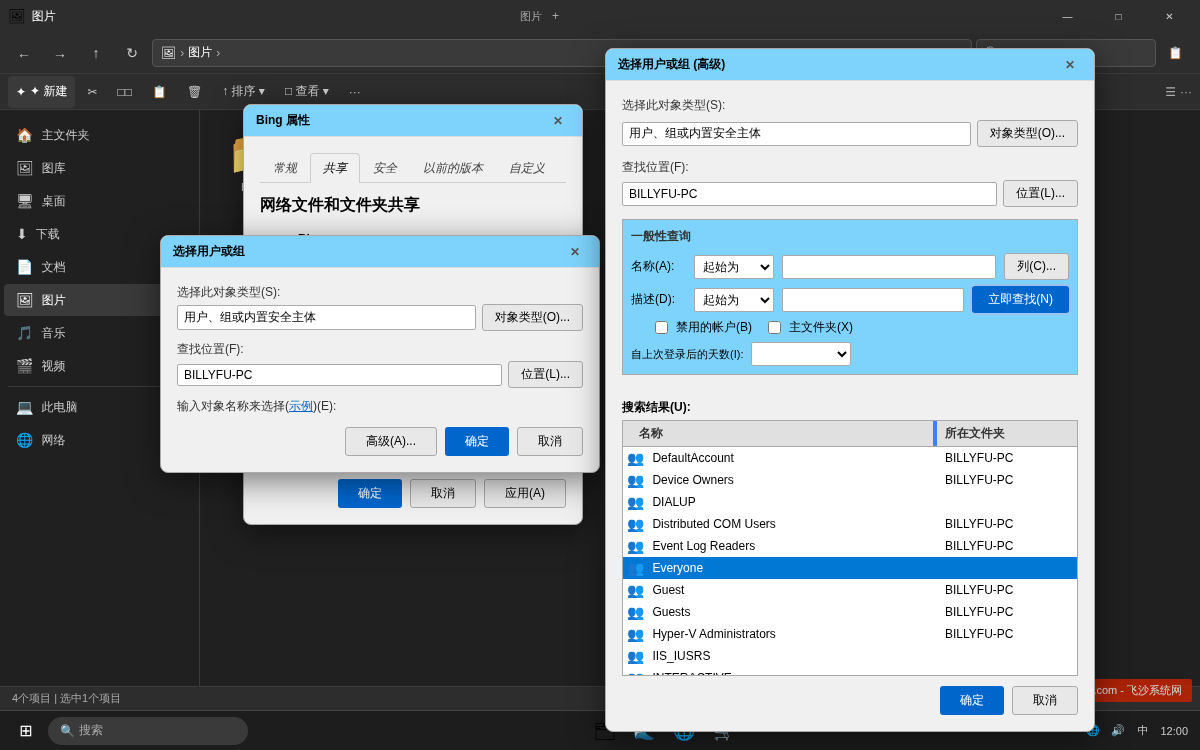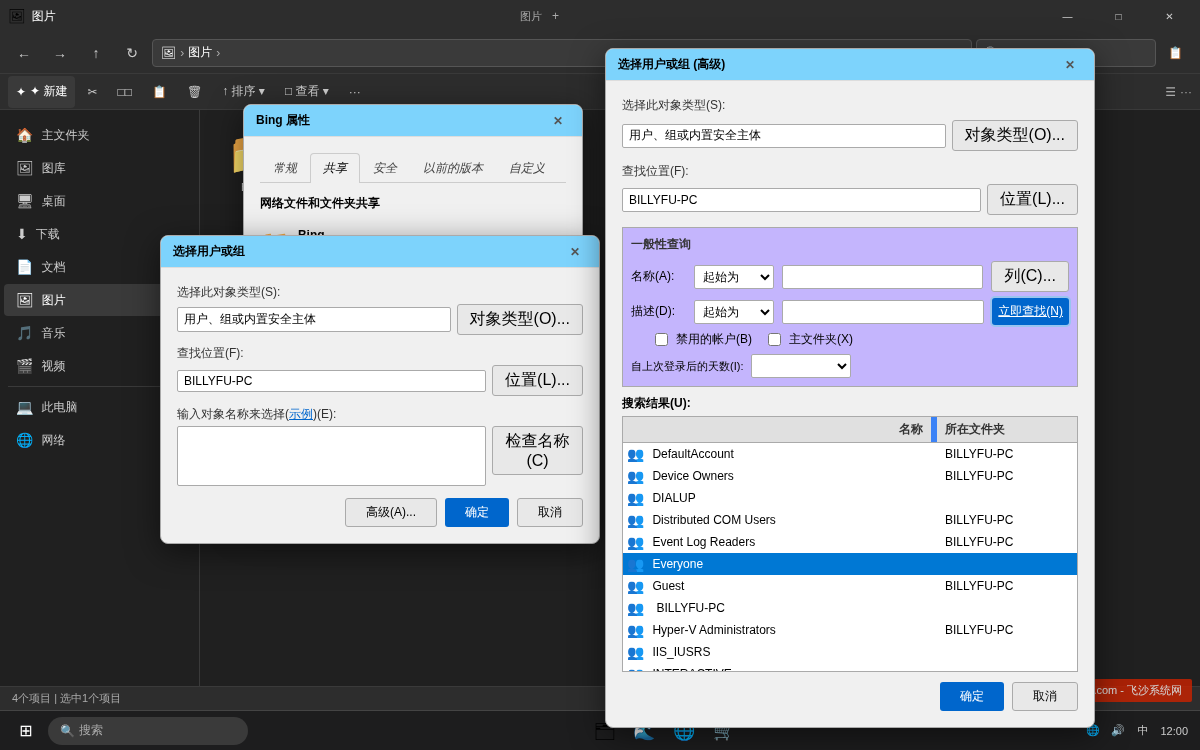--- a/index.html
+++ b/index.html
@@ -240,21 +240,21 @@
       border: 1px solid transparent;
       border-bottom: none;
       border-radius: 4px 4px 0 0;
       margin-bottom: -1px;
     }
     .tab.active {
       background: #f0f0f0;
       border-color: #ccc;
       color: #000;
     }
-    .section-title { font-weight: 600; font-size: 12px; margin-bottom: 10px; }
+    .section-title { font-weight: 600; font-size: 16px; margin-bottom: 10px; }
     .share-item {
       display: flex; align-items: center; gap: 8px;
       padding: 6px 0;
     }
     .share-folder-icon { font-size: 24px; }
     .share-texts { display: flex; flex-direction: column; }
     .share-name { font-weight: 600; font-size: 12px; }
     .share-type { font-size: 11px; color: #666; }
 
     
@@ -276,21 +276,21 @@
       padding: 3px 6px;
       display: flex; align-items: center; gap: 4px;
     }
     .form-value-text { flex: 1; }
     .form-btn {
       padding: 4px 12px;
       background: #e8e8e8;
       border: 1px solid #aaa;
       border-radius: 3px;
       cursor: pointer;
-      font-size: 16px;
+      font-size: 12px;
       color: #000;
     }
     .form-textarea {
       width: 100%;
       height: 60px;
       background: #fff;
       border: 1px solid #aaa;
       border-radius: 2px;
       padding: 4px 6px;
       font-size: 12px;
@@ -350,49 +350,48 @@
     }
     .adv-checkbox { margin-right: 4px; }
     .search-result-header {
       display: flex;
       background: #e0e0e0;
       border: 1px solid #aaa;
       border-bottom: none;
       font-size: 12px; font-weight: 600;
       color: #333;
     }
-    .result-col-name { flex: 1; padding: 4px 8px; border-right: 6px solid #3b82f6; text-align: right; }
+    .result-col-name { flex: 1; padding: 4px 16px; border-right: 4px solid #3b82f6; }
     .result-col-loc { width: 140px; padding: 4px 8px; }
     .search-result-list {
       border: 1px solid #aaa;
       background: #fff;
       height: 230px;
       overflow-y: auto;
     }
     .result-row {
       display: flex; align-items: center;
       height: 22px;
       font-size: 12px;
       cursor: pointer;
     }
     .result-row.selected { background: #0078d4; color: #fff; }
     .result-icon { font-size: 14px; margin: 0 4px; }
     .result-name { flex: 1; padding: 0 4px; overflow: hidden; text-overflow: ellipsis; white-space: nowrap; }
     .result-loc { width: 140px; padding: 0 8px; overflow: hidden; text-overflow: ellipsis; white-space: nowrap; }
 
     .find-btn {
-      padding: 5px 6px;
+      padding: 5px 16px;
       background: #0066cc;
       color: #fff;
       border: none;
       border-radius: 3px;
       cursor: pointer;
       font-size: 12px;
       white-space: nowrap;
-      text-decoration: underline;
     }
     .find-btn.active { background: #0066cc; box-shadow: 0 0 0 2px #99c4f0; }
 
     .adv-full-row {
       display: flex; align-items: center; gap: 8px; margin-bottom: 6px;
     }
     .adv-full-input {
       flex: 1; height: 24px;
       background: #fff; border: 1px solid #aaa;
       border-radius: 2px; padding: 0 6px; font-size: 12px;
@@ -593,24 +592,20 @@
         <div class="form-value" style="flex:1;">
           <span class="form-value-text">BILLYFU-PC</span>
         </div>
         <button class="form-btn">位置(L)...</button>
       </div>
     </div>
     <div class="form-row">
       <span class="form-label">
         输入对象名称来选择(<span class="link-text">示例</span>)(E):
       </span>
-      <div style="display:flex;gap:6px;align-items:flex-start;">
-        <textarea class="form-textarea" style=""></textarea>
-        <button class="form-btn">检查名称(C)</button>
-      </div>
     </div>
     <div class="btn-row">
       <button class="btn-default">高级(A)...</button>
       <button class="btn-primary">确定</button>
       <button class="btn-default">取消</button>
     </div>
   </div>
 </div>
 
 <div class="dialog select-user-adv">
@@ -636,21 +631,21 @@
         <span class="adv-label">查找位置(F):</span>
       </div>
       <div style="display:flex;gap:6px;align-items:center;margin-bottom:8px;">
         <div style="flex:1;height:24px;display:flex;align-items:center;background:#fff;border:1px solid #aaa;border-radius:2px;padding:0 6px;font-size:12px;">
           <span>BILLYFU-PC</span>
         </div>
         <button class="form-btn">位置(L)...</button>
       </div>
     </div>
 
-    <div style="border:1px solid #aaa;padding:8px;margin-bottom:8px;background:#c4b5fd;">
+    <div style="border:1px solid #aaa;padding:8px;margin-bottom:24px;background:#7dd3fc;">
       <div class="adv-section-title">一般性查询</div>
       <div style="display:flex;gap:8px;align-items:center;margin-bottom:6px;">
         <span style="min-width:55px;font-size:12px;">名称(A):</span>
         <select class="adv-select">
           <option>起始为</option>
           <option>等于</option>
         </select>
         <input class="adv-input" type="text" value="" style="">
         <button class="form-btn" style="white-space:nowrap;">列(C)...</button>
       </div>
@@ -720,20 +715,21 @@
     <span class="result-name">Everyone</span>
     <span class="result-loc"></span>
   </div>
         <div class="result-row">
     <span class="result-icon">👥</span>
     <span class="result-name">Guest</span>
     <span class="result-loc">BILLYFU-PC</span>
   </div>
         <div class="result-row">
     <span class="result-icon">👥</span>
+    <span class="result-name">Guests</span>
     <span class="result-loc">BILLYFU-PC</span>
   </div>
         <div class="result-row">
     <span class="result-icon">👥</span>
     <span class="result-name">Hyper-V Administrators</span>
     <span class="result-loc">BILLYFU-PC</span>
   </div>
         <div class="result-row">
     <span class="result-icon">👥</span>
     <span class="result-name">IIS_IUSRS</span>

